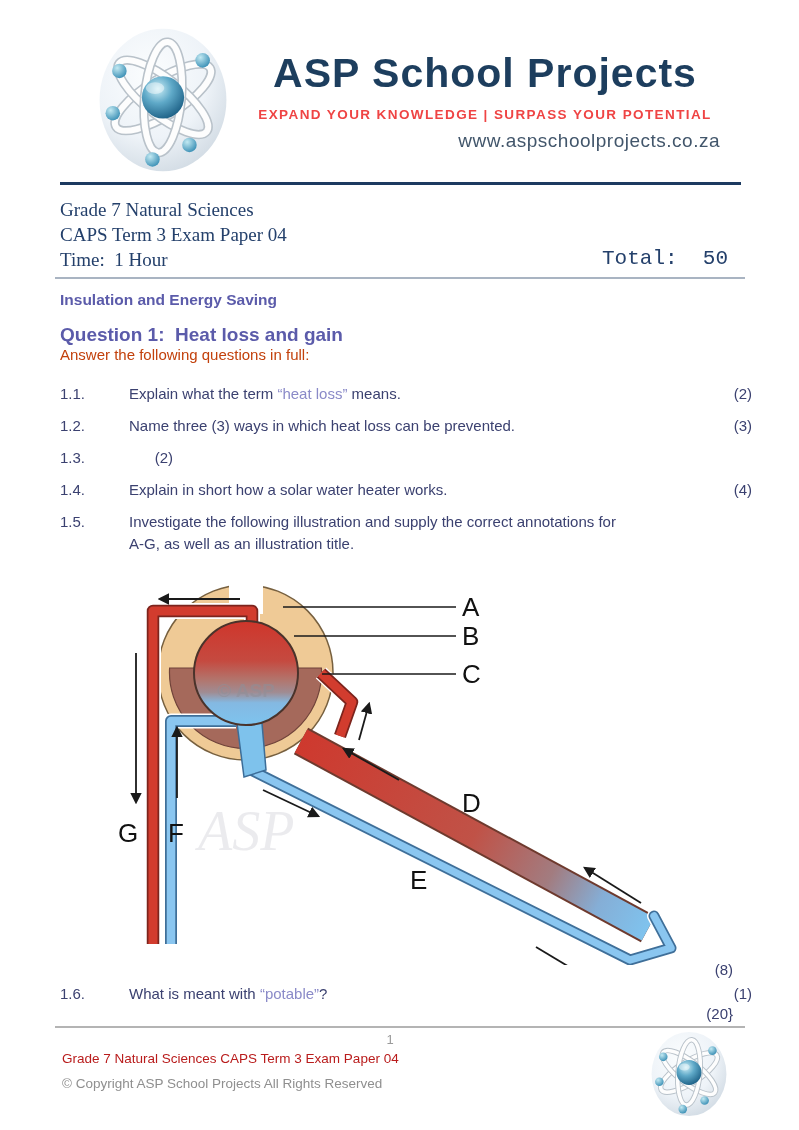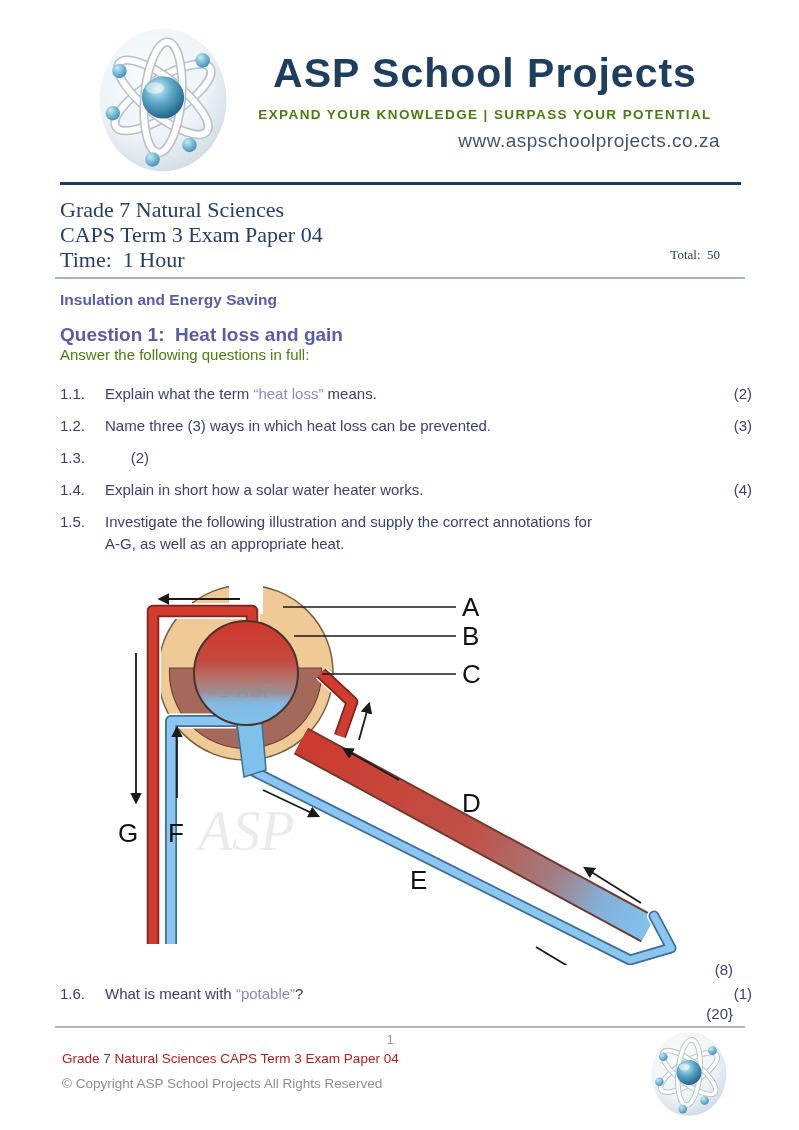--- a/index.html
+++ b/index.html
@@ -3,35 +3,35 @@
 <meta charset="utf-8">
 <style>
   html,body{margin:0;padding:0;background:#ffffff;}
   .page{position:relative;width:780px;height:1130px;background:#ffffff;overflow:hidden;
         font-family:"Liberation Sans",sans-serif;color:#3b4170;}
   .abs{position:absolute;}
 
   
   .header-text{left:250px;top:50px;width:470px;text-align:center;}
   .brand-title{font-size:41px;font-weight:bold;letter-spacing:1px;color:#1d3e5e;line-height:46px;white-space:nowrap;}
-  .brand-tagline{margin-top:11px;font-size:13.5px;font-weight:bold;letter-spacing:1.4px;color:#4d7c0f;white-space:nowrap;}
+  .brand-tagline{margin-top:11px;font-size:13.5px;font-weight:bold;letter-spacing:1.4px;color:#ef4444;white-space:nowrap;}
   .brand-site{margin-top:8px;font-size:19px;letter-spacing:.5px;color:#42566b;text-align:right;}
   .rule-navy{left:60px;top:182px;width:681px;height:3px;background:#1c3a60;}
 
   
-  .meta{left:60px;top:197px;font-family:"Liberation Serif",serif;font-size:22px;line-height:25px;color:#24406b;white-space:pre;}
-  .meta-total{right:60px;top:247px;font-family:Liberation Serif, serif;font-size:13px;color:#24406b;white-space:pre;}
+  .meta{left:60px;top:197px;font-family:"Liberation Serif",serif;font-size:19px;line-height:25px;color:#24406b;white-space:pre;}
+  .meta-total{right:52px;top:247px;font-family:Liberation Mono, monospace;font-size:21px;color:#24406b;white-space:pre;}
   .rule-gray{left:55px;top:277px;width:690px;height:2px;background:#a9b4c2;}
 
   
   .topic{left:60px;top:291px;font-size:15.5px;font-weight:bold;color:#5b5baa;white-space:pre;}
   .qhead{left:60px;top:324px;font-size:19px;font-weight:bold;color:#5b5baa;white-space:pre;}
-  .intro{left:60px;top:346px;font-size:15px;color:#4d7c0f;}
+  .intro{left:60px;top:346px;font-size:15px;color:#c2410c;}
   .questions{left:60px;top:383px;width:692px;}
-  .q-row{display:flex;margin-bottom:10px;font-size:15px;line-height:22px;}
+  .q-row{display:flex;margin-bottom:10px;font-size:15px;line-height:22px;gap:24px;}
   .q-num{width:45px;flex:0 0 45px;}
   .q-text{flex:1;}
   .q-text .line{display:block;}
   .q-marks{flex:0 0 44px;text-align:right;align-self:flex-end;}
   .hl{color:#8a8ac8;}
 
   
   .marks8{right:47px;top:961px;font-size:15px;}
   .q16{left:60px;top:983px;width:692px;}
   .q16 .q-row{margin-bottom:0;}
@@ -124,21 +124,21 @@
     </div>
     <div class="q-row">
       <span class="q-num">1.4.</span>
       <span class="q-text">Explain in short how a solar water heater works.</span>
       <span class="q-marks">(4)</span>
     </div>
     <div class="q-row">
       <span class="q-num">1.5.</span>
       <span class="q-text">
           <span class="line">Investigate the following illustration and supply the correct annotations for</span>
-          <span class="line">A-G, as well as an appropriate heat.</span>
+          <span class="line">A-G, as well as an illustration title.</span>
         </span>
       <span class="q-marks"></span>
     </div>
   </div>
 
   <svg class="abs" style="left:90px;top:575px" width="660" height="390" viewBox="90 575 660 390">
     <defs>
       <linearGradient id="tankGrad" gradientUnits="userSpaceOnUse" x1="246" y1="621" x2="246" y2="726">
         <stop offset="0" stop-color="#cf362b"></stop>
         <stop offset="0.38" stop-color="#c54a40"></stop>

